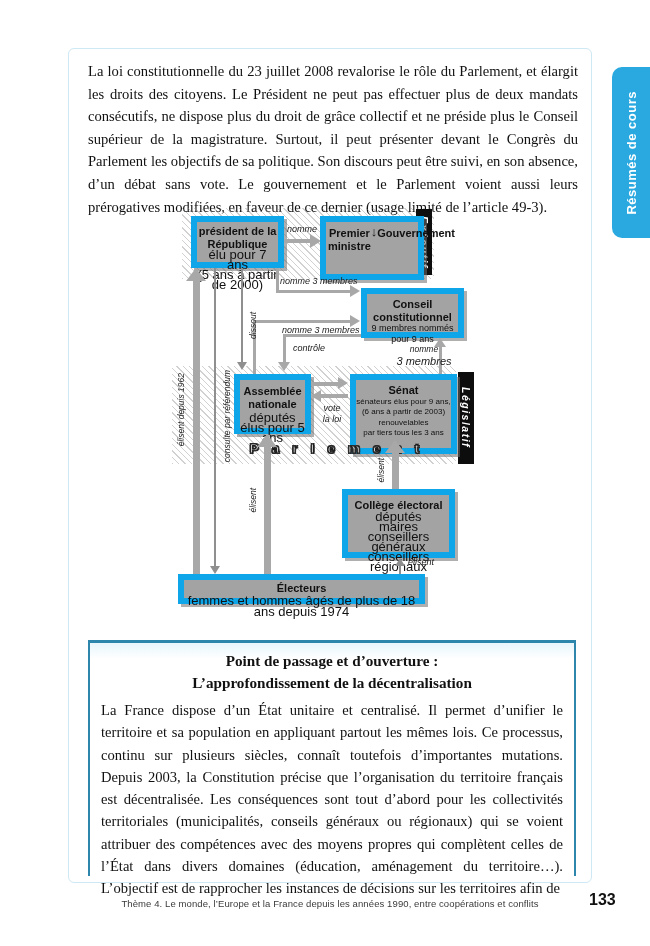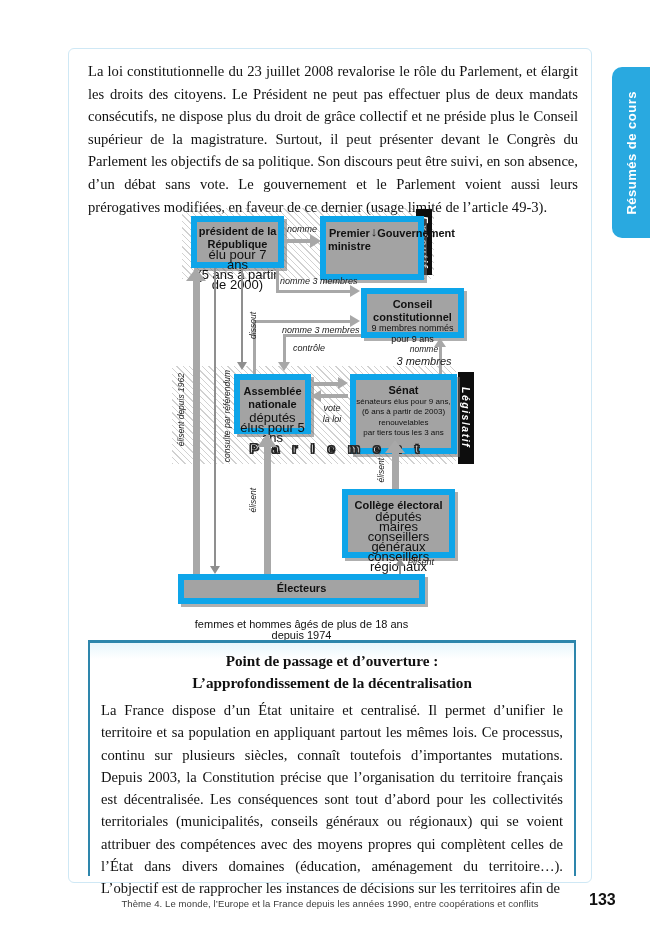--- a/index.html
+++ b/index.html
@@ -176,21 +176,21 @@
   <div class="abs vlabel" style="left:204px;top:246px;width:14px;height:36px;">
     <span>élisent</span>
   </div>
 
   <div class="abs ah" style="left:225px;top:352px;border-left:5px solid transparent;border-right:5px solid transparent;border-bottom:8px solid #8f8f8f;"></div>
   <div class="abs ln thin" style="left:229px;top:360px;width:2px;height:8px;"></div>
   <div class="abs ilabel" style="left:238px;top:351px;">élisent</div>
 
   <div class="abs dbox" style="left:8px;top:368px;width:247px;height:30px;padding-top:2px;box-sizing:border-box;">
     <span class="t">Électeurs</span>
-    <span class="s" style="font-size:11px;line-height:11px;margin-top:24px;">femmes et hommes âgés de plus de 18 ans depuis 1974</span>
+    <span class="s" style="font-size:13px;line-height:11px;">femmes et hommes âgés de plus de 18 ans depuis 1974</span>
   </div>
 
   <div class="abs ah" style="left:16px;top:62px;border-left:10px solid transparent;border-right:10px solid transparent;border-bottom:13px solid #a8a8a8;"></div>
   <div class="abs ln" style="left:23px;top:75px;width:7px;height:293px;"></div>
   <div class="abs vlabel" style="left:4px;top:134px;width:14px;height:140px;">
     <span>élisent depuis 1962</span>
   </div>
 
   <div class="abs ln thin" style="left:44px;top:62px;width:2px;height:298px;"></div>
   <div class="abs ah" style="left:40px;top:360px;border-left:5px solid transparent;border-right:5px solid transparent;border-top:8px solid #8f8f8f;"></div>

